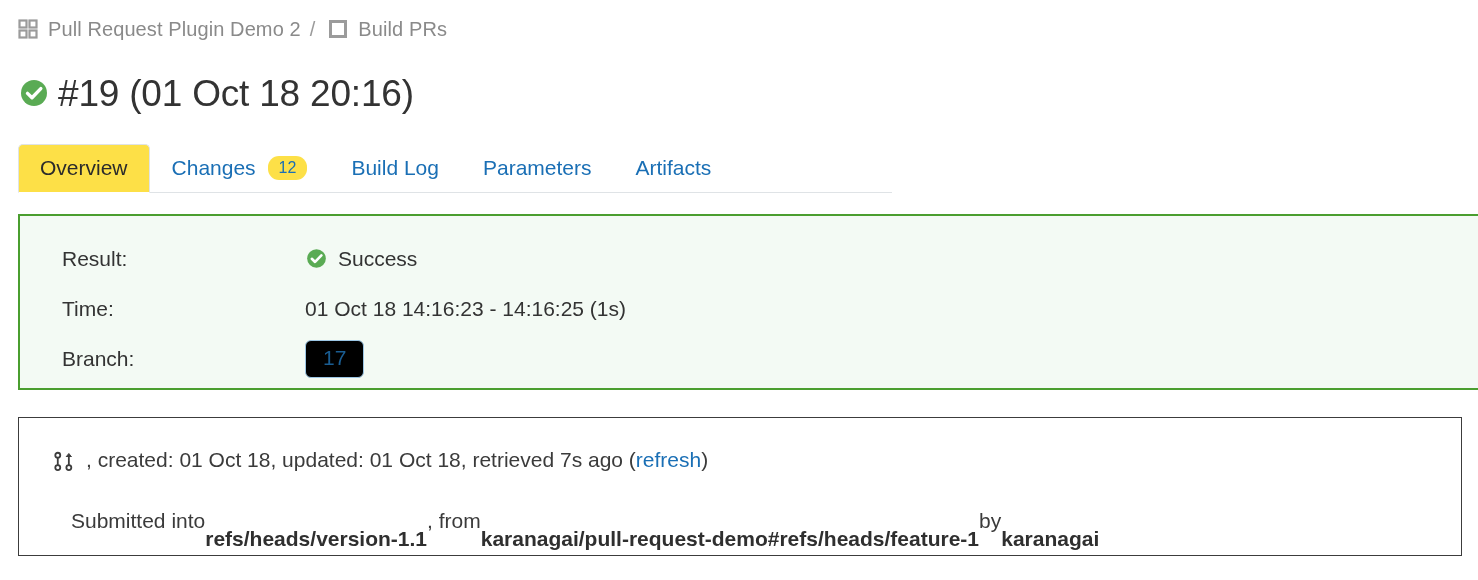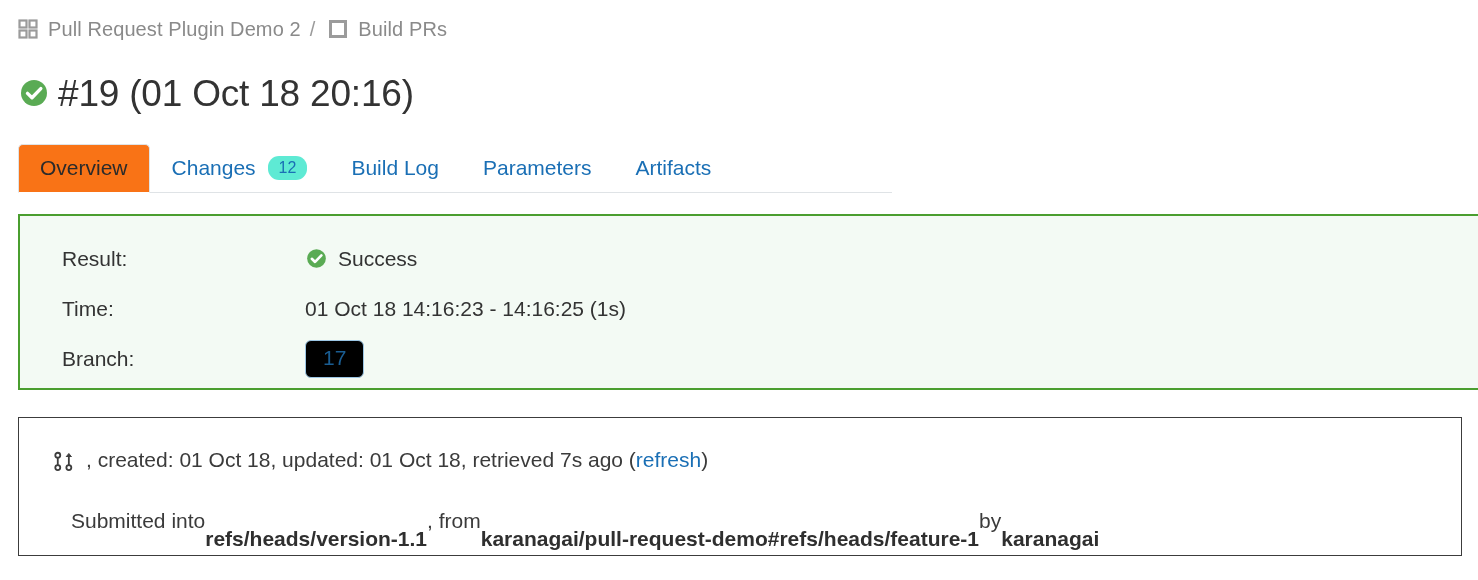--- a/index.html
+++ b/index.html
@@ -70,28 +70,28 @@
     white-space: nowrap;
     cursor: pointer;
     display: flex;
     align-items: center;
     border: 1px solid transparent;
     border-radius: 5px 5px 0 0;
     background: transparent;
   }
   .tab.active {
     color: #2b2b2b;
-    background: #f97316;
+    background: #fde047;
     border-color: #dfe3e6;
     border-bottom-color: #ffffff;
   }
   .tab-badge {
     display: inline-block;
     margin-left: 12px;
-    background: #5eead4;
+    background: #fde047;
     color: #1a6fb5;
     border-radius: 11px;
     font-size: 16px;
     padding: 3px 11px 4px 11px;
     line-height: 1.1;
   }
 
   
   .result-panel {
     position: absolute;

